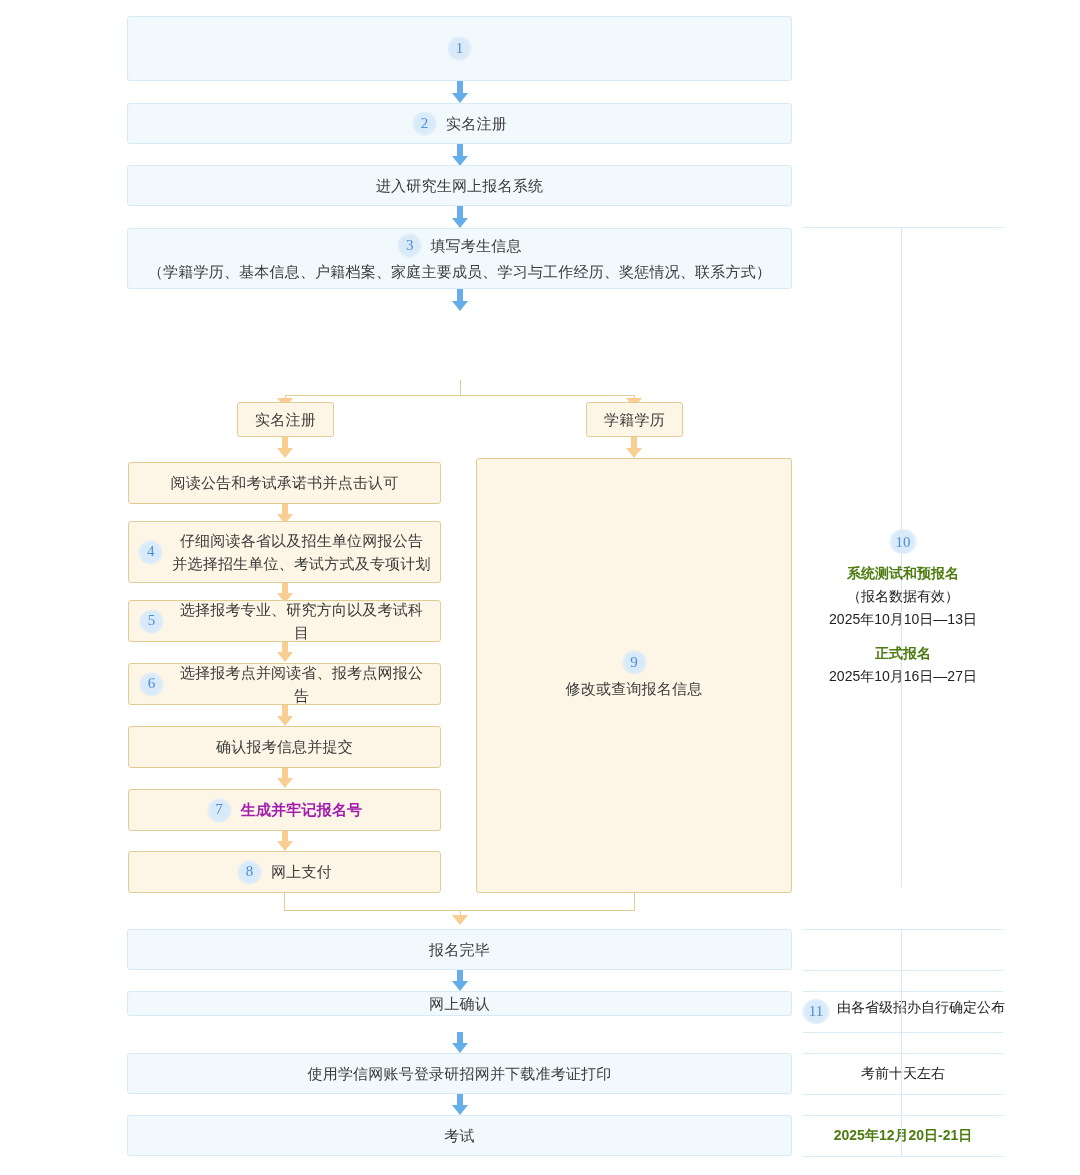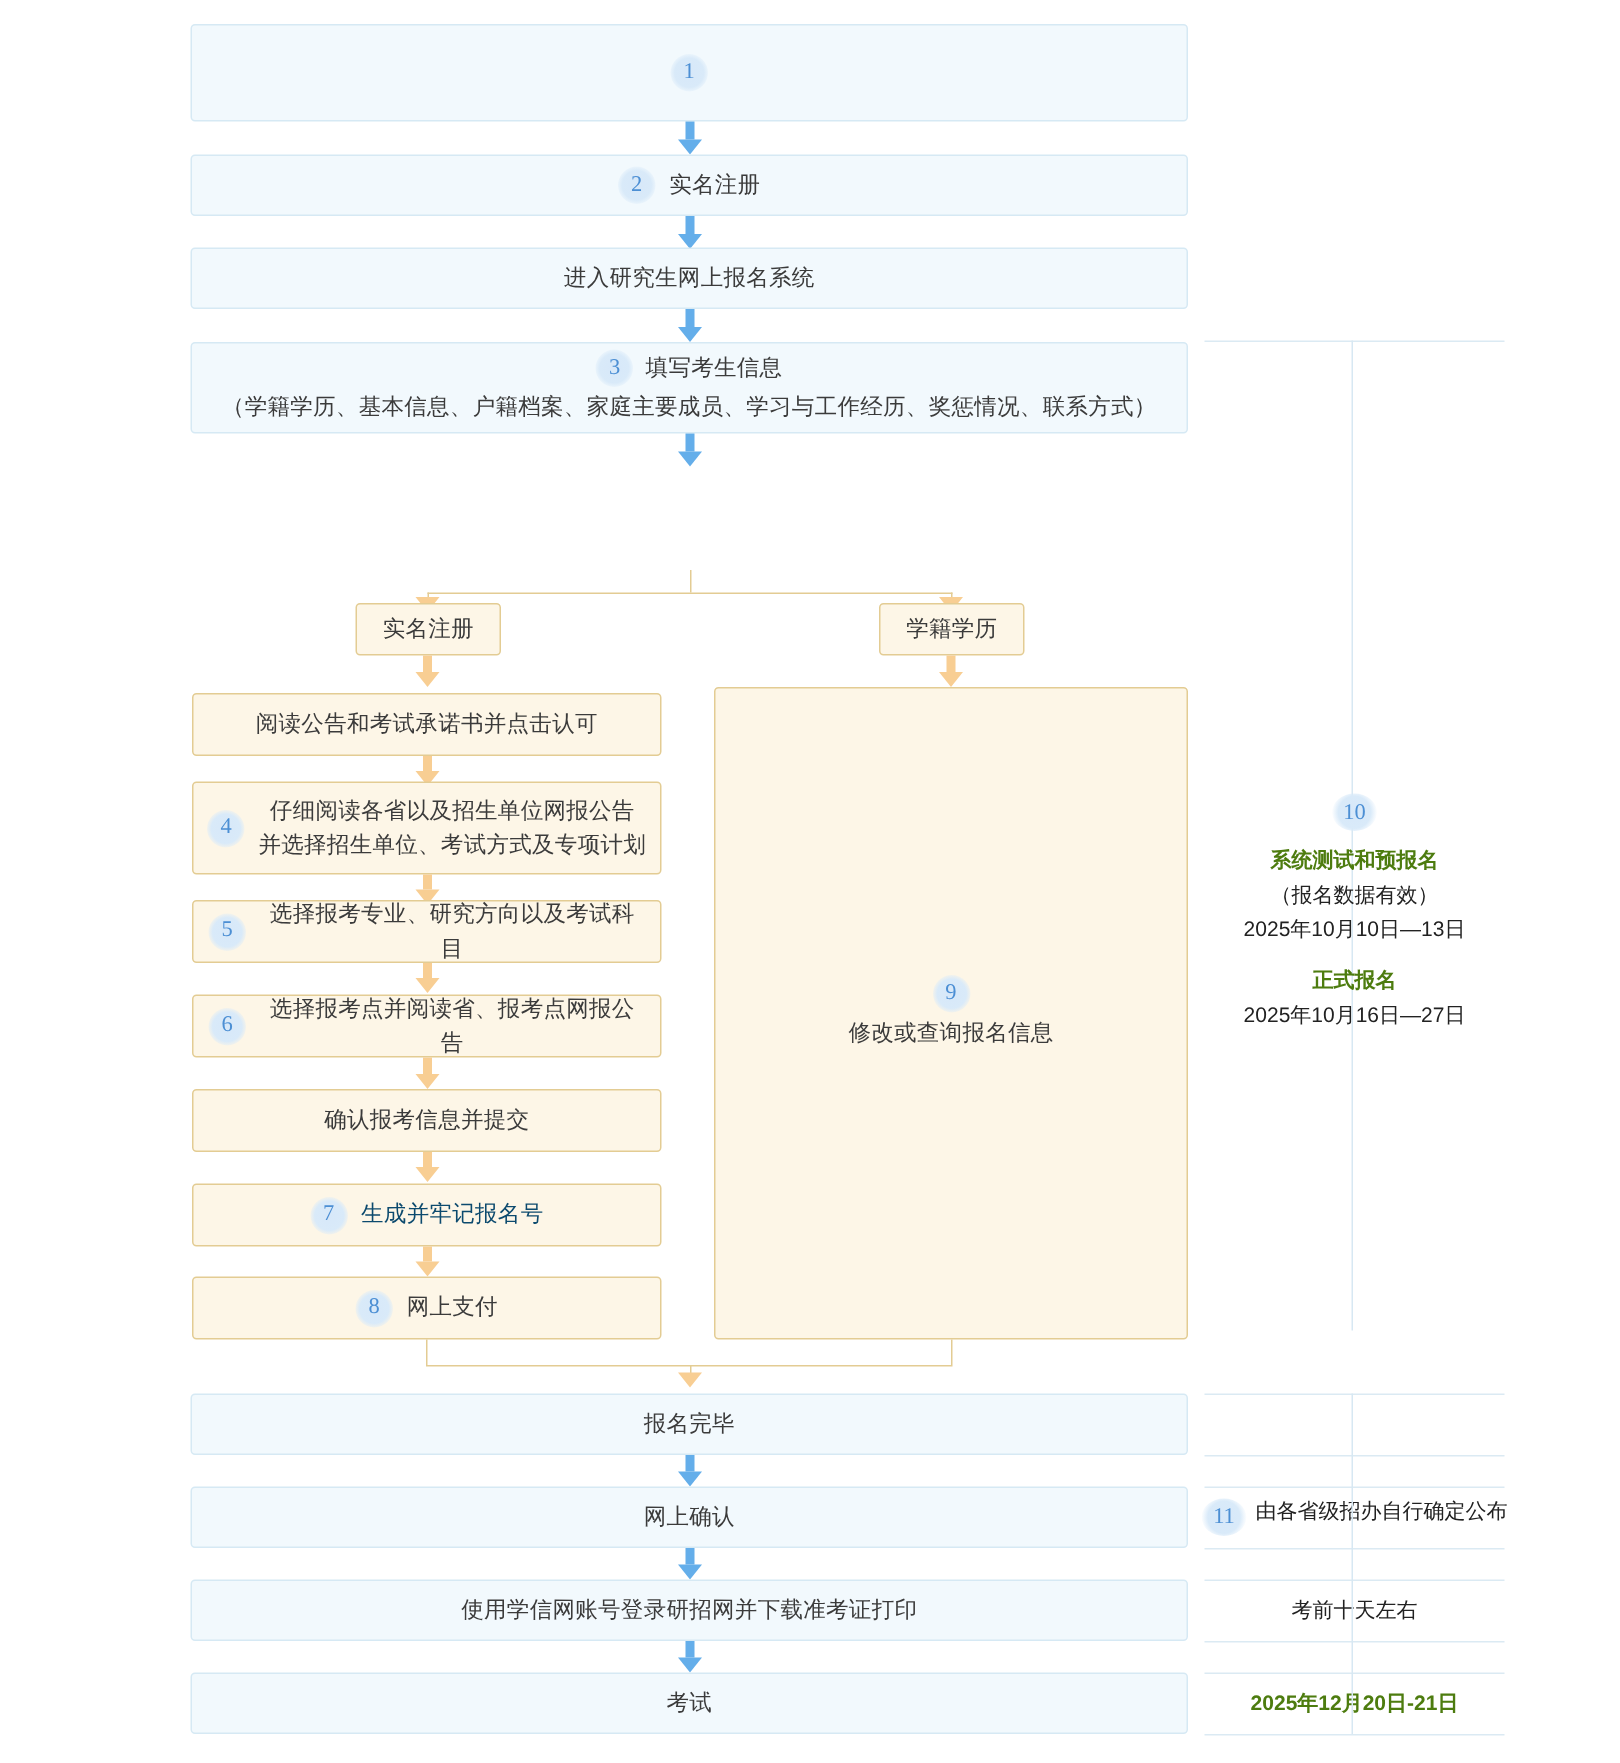--- a/index.html
+++ b/index.html
@@ -69,22 +69,22 @@
     display: flex;
     align-items: center;
     justify-content: center;
     font-family: "Liberation Serif", "DejaVu Serif", serif;
   }
   .badge.wide { width: 30px; }
 
   .txt-block { text-align: center; }
   .txt-line { display: block; white-space: nowrap; }
   .highlight-red {
-    color: #0c4a6e;
-    font-weight: normal;
+    color: #a21caf;
+    font-weight: bold;
   }
 
   
   .diamond-wrap {
     position: absolute;
     display: flex;
     align-items: center;
     justify-content: center;
   }
   .diamond-shape {
@@ -354,21 +354,21 @@
     <div class="node-inner">
       <span>报名完毕</span>
     </div>
   </div>
 
   <div class="arrow blue" style="left:452px; top:970px; height:21px;">
     <span class="stem" style="height:11px;"></span>
     <span class="head" style="top:11px;"></span>
   </div>
 
-  <div class="node blue" style="left:127px; top:991px; width:665px; height:41px;">
+  <div class="node blue" style="left:127px; top:991px; width:665px; height:25px;">
     <div class="node-inner">
       <span>网上确认</span>
     </div>
   </div>
 
   <div class="arrow blue" style="left:452px; top:1032px; height:21px;">
     <span class="stem" style="height:11px;"></span>
     <span class="head" style="top:11px;"></span>
   </div>
 

